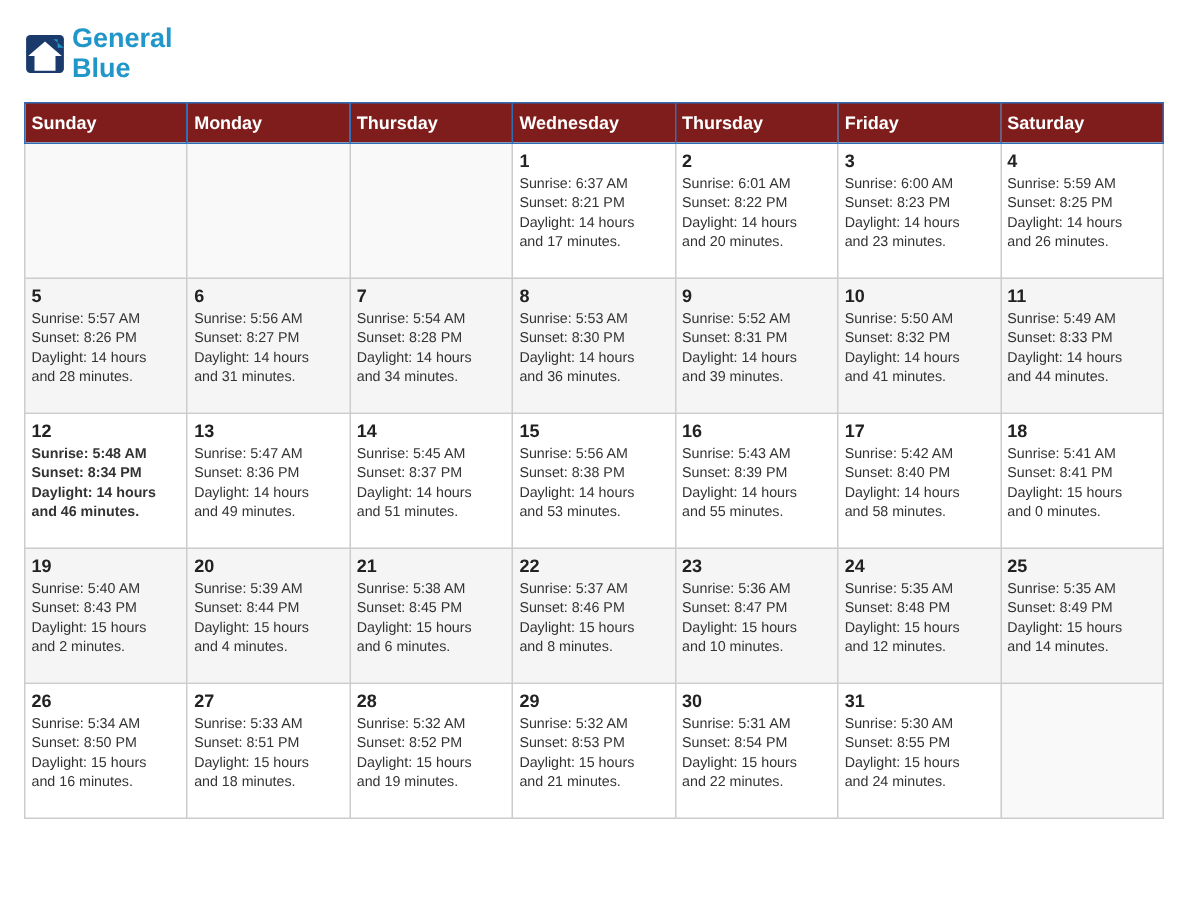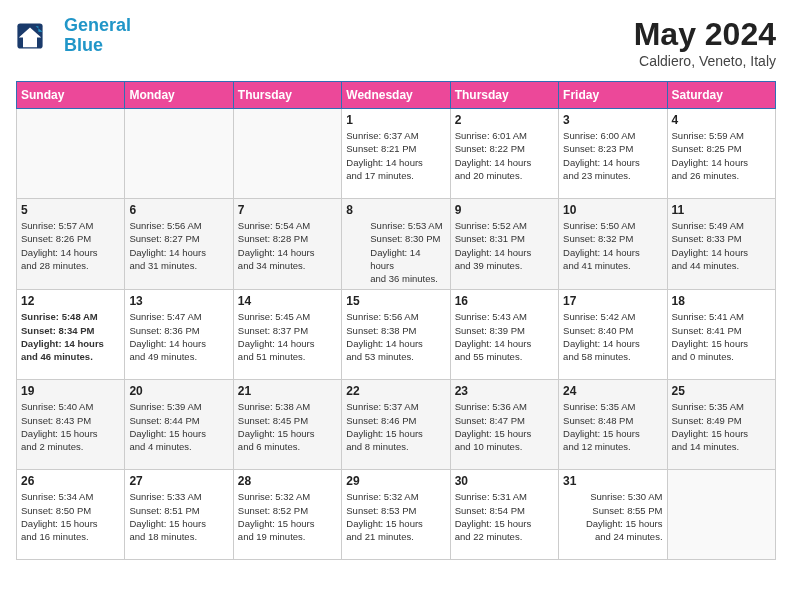--- a/index.html
+++ b/index.html
@@ -12,21 +12,21 @@
     }
     .header {
       display: flex;
       justify-content: space-between;
       align-items: flex-start;
       margin-bottom: 12px;
     }
     .logo {
       display: flex;
       align-items: center;
-      gap: 20px;
+      gap: 4px;
     }
     .logo-text {
       font-size: 18px;
       font-weight: bold;
       color: #1a3a6b;
       line-height: 1.1;
     }
     .logo-text span {
       color: #2196c8;
     }
@@ -45,21 +45,21 @@
     .location {
       font-size: 14px;
       color: #444;
     }
     table {
       width: 100%;
       border-collapse: collapse;
       table-layout: fixed;
     }
     thead th {
-      background-color: #ec4899;
+      background-color: #7f1d1d;
       color: #fff;
       font-size: 12px;
       font-weight: bold;
       padding: 6px 4px;
       text-align: left;
       border: 1px solid #2f6eb5;
     }
     tbody td {
       border: 1px solid #ccc;
       vertical-align: top;
@@ -93,24 +93,20 @@
     <svg class="logo-icon" viewBox="0 0 40 40" xmlns="http://www.w3.org/2000/svg">
       <rect x="2" y="2" width="36" height="36" rx="4" fill="#1a3a6b"></rect>
       <polygon points="20,8 36,22 30,22 30,36 10,36 10,22 4,22" fill="white"></polygon>
       <polygon points="28,6 38,14 32,14 32,6" fill="#2196c8"></polygon>
     </svg>
     <div class="logo-text">
       <div><span>General</span></div>
       <div style="color:#2196c8;">Blue</div>
     </div>
   </div>
-  <div class="title-block">
-    <div class="month-title">May 2024</div>
-    <div class="location">Caldiero, Veneto, Italy</div>
-  </div>
 </div>
 
 <table>
   <thead>
     <tr id="header-row">
         <th>Sunday</th>
         <th>Monday</th>
         <th>Thursday</th>
         <th>Wednesday</th>
         <th>Thursday</th>
@@ -169,21 +165,21 @@
         </td>
         <td>
           <div class="day-num">7</div>
           <div class="day-info" style="white-space: pre-line;">Sunrise: 5:54 AM
 Sunset: 8:28 PM
 Daylight: 14 hours
 and 34 minutes.</div>
         </td>
         <td>
           <div class="day-num">8</div>
-          <div class="day-info" style="white-space: pre-line; margin-left: 24px;">Sunrise: 5:53 AM
+          <div class="day-info" style="white-space: pre-line;">Sunrise: 5:53 AM
 Sunset: 8:30 PM
 Daylight: 14 hours
 and 36 minutes.</div>
         </td>
         <td>
           <div class="day-num">9</div>
           <div class="day-info" style="white-space: pre-line;">Sunrise: 5:52 AM
 Sunset: 8:31 PM
 Daylight: 14 hours
 and 39 minutes.</div>
@@ -336,21 +332,21 @@
         </td>
         <td>
           <div class="day-num">30</div>
           <div class="day-info" style="white-space: pre-line;">Sunrise: 5:31 AM
 Sunset: 8:54 PM
 Daylight: 15 hours
 and 22 minutes.</div>
         </td>
         <td>
           <div class="day-num">31</div>
-          <div class="day-info" style="white-space: pre-line; text-align: right;">Sunrise: 5:30 AM
+          <div class="day-info" style="white-space: pre-line;">Sunrise: 5:30 AM
 Sunset: 8:55 PM
 Daylight: 15 hours
 and 24 minutes.</div>
         </td>
         <td class="empty-cell"></td>
       </tr>
     </tbody>
 </table>
 
 </body></html>

